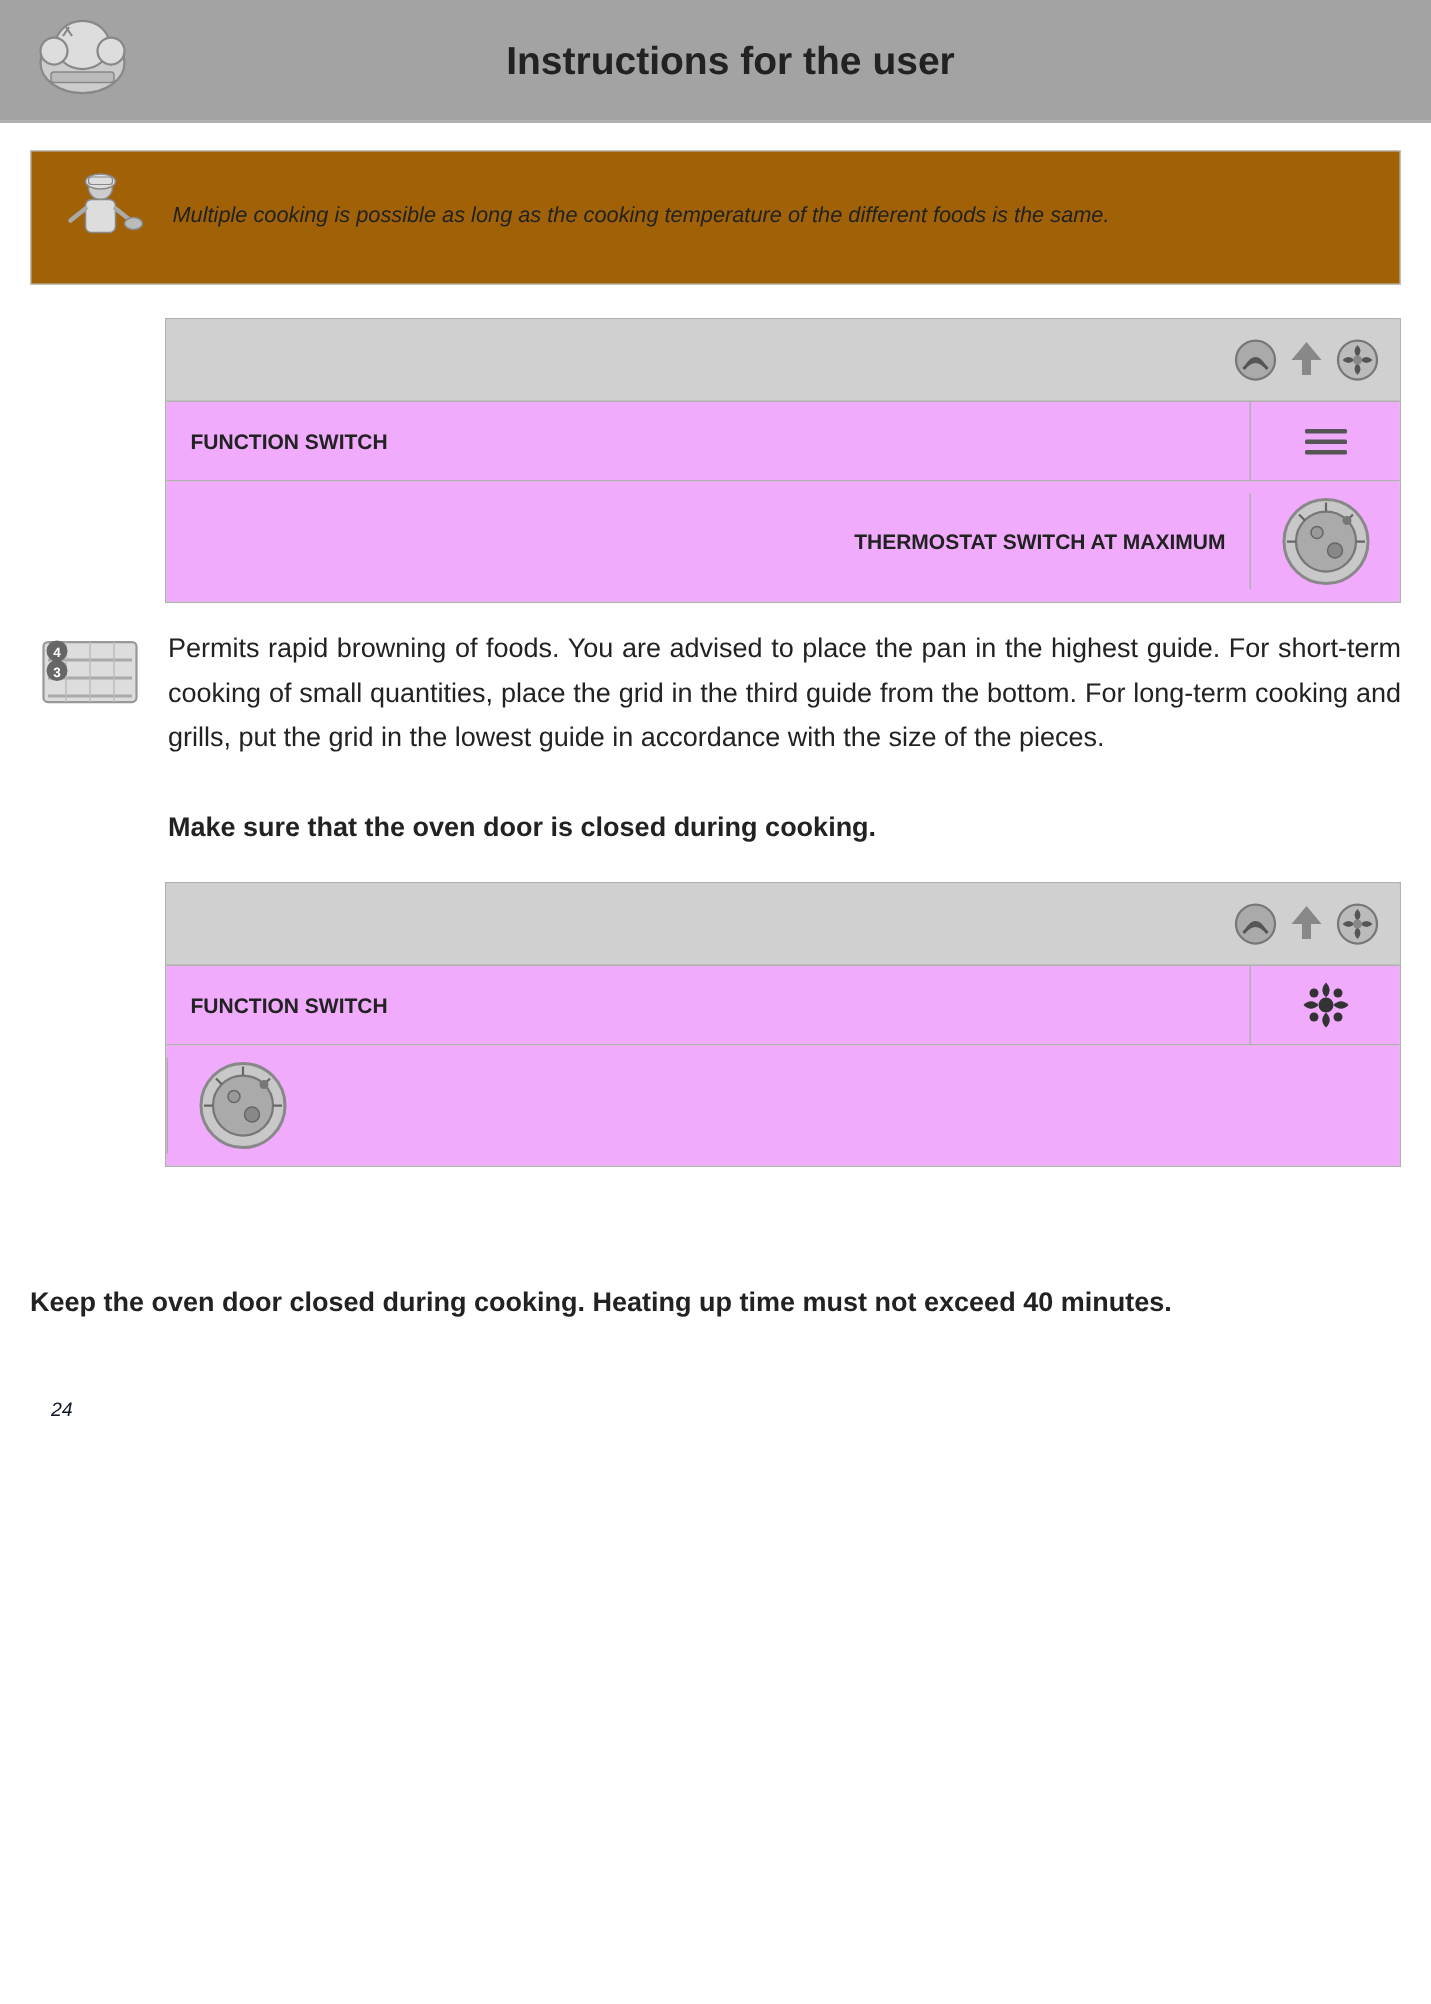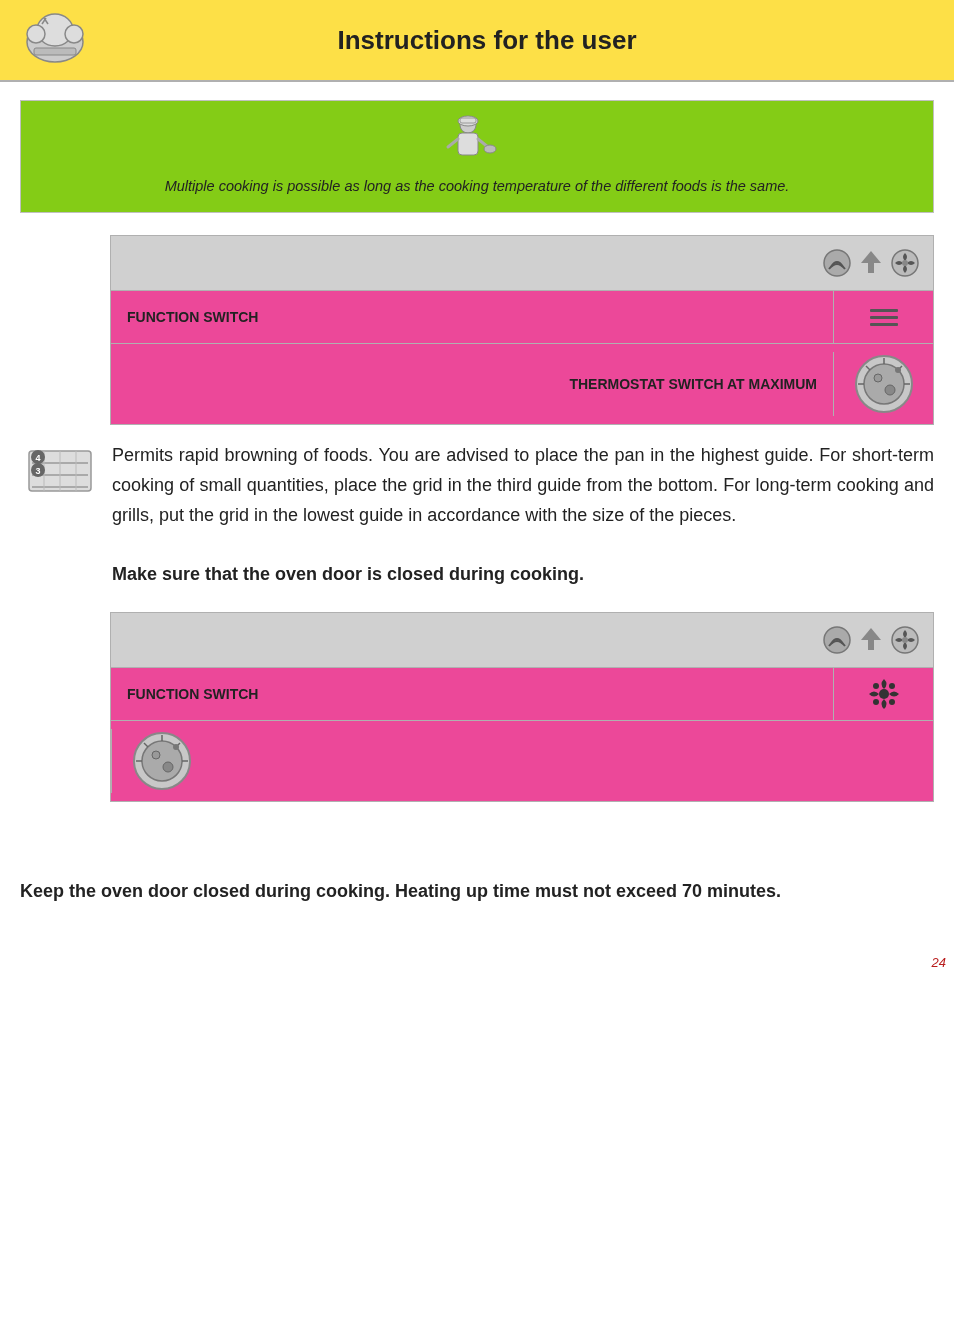--- a/index.html
+++ b/index.html
@@ -12,21 +12,21 @@
       color: #222;
       padding: 0;
     }
 
     
     .header {
       display: flex;
       align-items: center;
       border-bottom: 2px solid #b0b0b0;
       padding: 10px 20px;
-      background: #fde047;
+      background: #a3a3a3;
     }
     .header-logo {
       width: 70px;
       height: 60px;
       margin-right: 20px;
       flex-shrink: 0;
     }
     .header-title {
       font-size: 26px;
       font-weight: bold;
@@ -35,22 +35,21 @@
       padding-right: 70px;
     }
 
     
     .intro-block {
       display: flex;
       align-items: center;
       border: 1px solid #c0c0c0;
       margin: 18px 20px;
       padding: 14px 16px;
-      background: #84cc16;
-      flex-direction: column;
+      background: #a16207;
     }
     .intro-icon {
       width: 60px;
       height: 60px;
       flex-shrink: 0;
       margin-right: 18px;
     }
     .intro-text {
       font-style: italic;
       font-size: 14.5px;
@@ -75,21 +74,21 @@
     }
     .instr-card-icons {
       display: flex;
       align-items: center;
       gap: 4px;
     }
     .instr-row {
       display: flex;
       align-items: center;
       border-bottom: 1px solid #b0b0b0;
-      background: #ec4899;
+      background: #f0abfc;
       min-height: 52px;
     }
     .instr-row:last-child {
       border-bottom: none;
       min-height: 80px;
       text-align: right;
     }
     .instr-label {
       flex: 1;
       padding: 10px 16px;
@@ -126,23 +125,22 @@
       text-align: justify;
     }
     .desc-text strong {
       font-weight: bold;
     }
 
     
     .page-number {
       font-style: italic;
       font-size: 13px;
-      color: #b91c1c;
-      padding: 8px 8px;
-      text-align: right;
+      color: #0f172a;
+      padding: 8px 34px;
     }
 
     
     svg { display: block; }
 
     
     .three-lines {
       display: flex;
       flex-direction: column;
       gap: 4px;
@@ -343,17 +341,17 @@
         <line x1="14" y1="14" x2="18" y2="18" stroke="#666" stroke-width="1.5"></line>
         <circle cx="46" cy="18" r="3" fill="#777"></circle>
       </svg>
     </div>
   </div>
 </div>
 
 <div class="desc-block" style="margin-top:16px;">
   <div class="desc-text">
     <br><br>
-    <strong>Keep the oven door closed during cooking. Heating up time must not exceed 70 minutes.</strong>
+    <strong>Keep the oven door closed during cooking. Heating up time must not exceed 40 minutes.</strong>
   </div>
 </div>
 
 <div class="page-number" style="margin-top: 40px;">24</div>
 
 </body></html>

